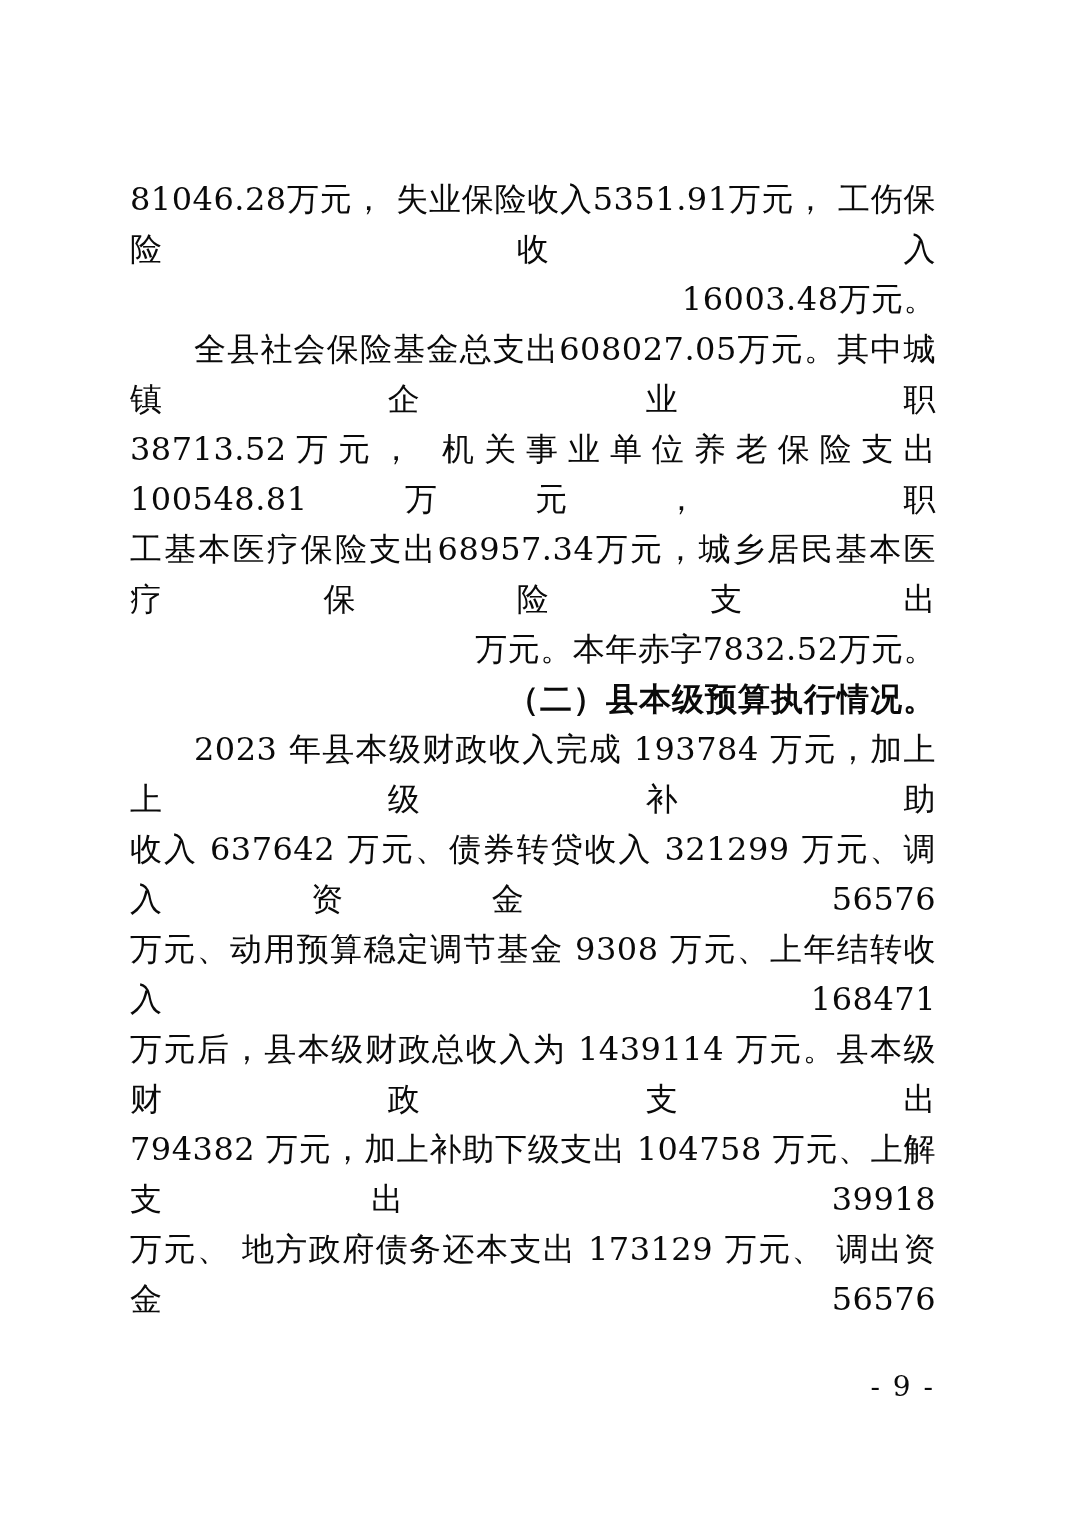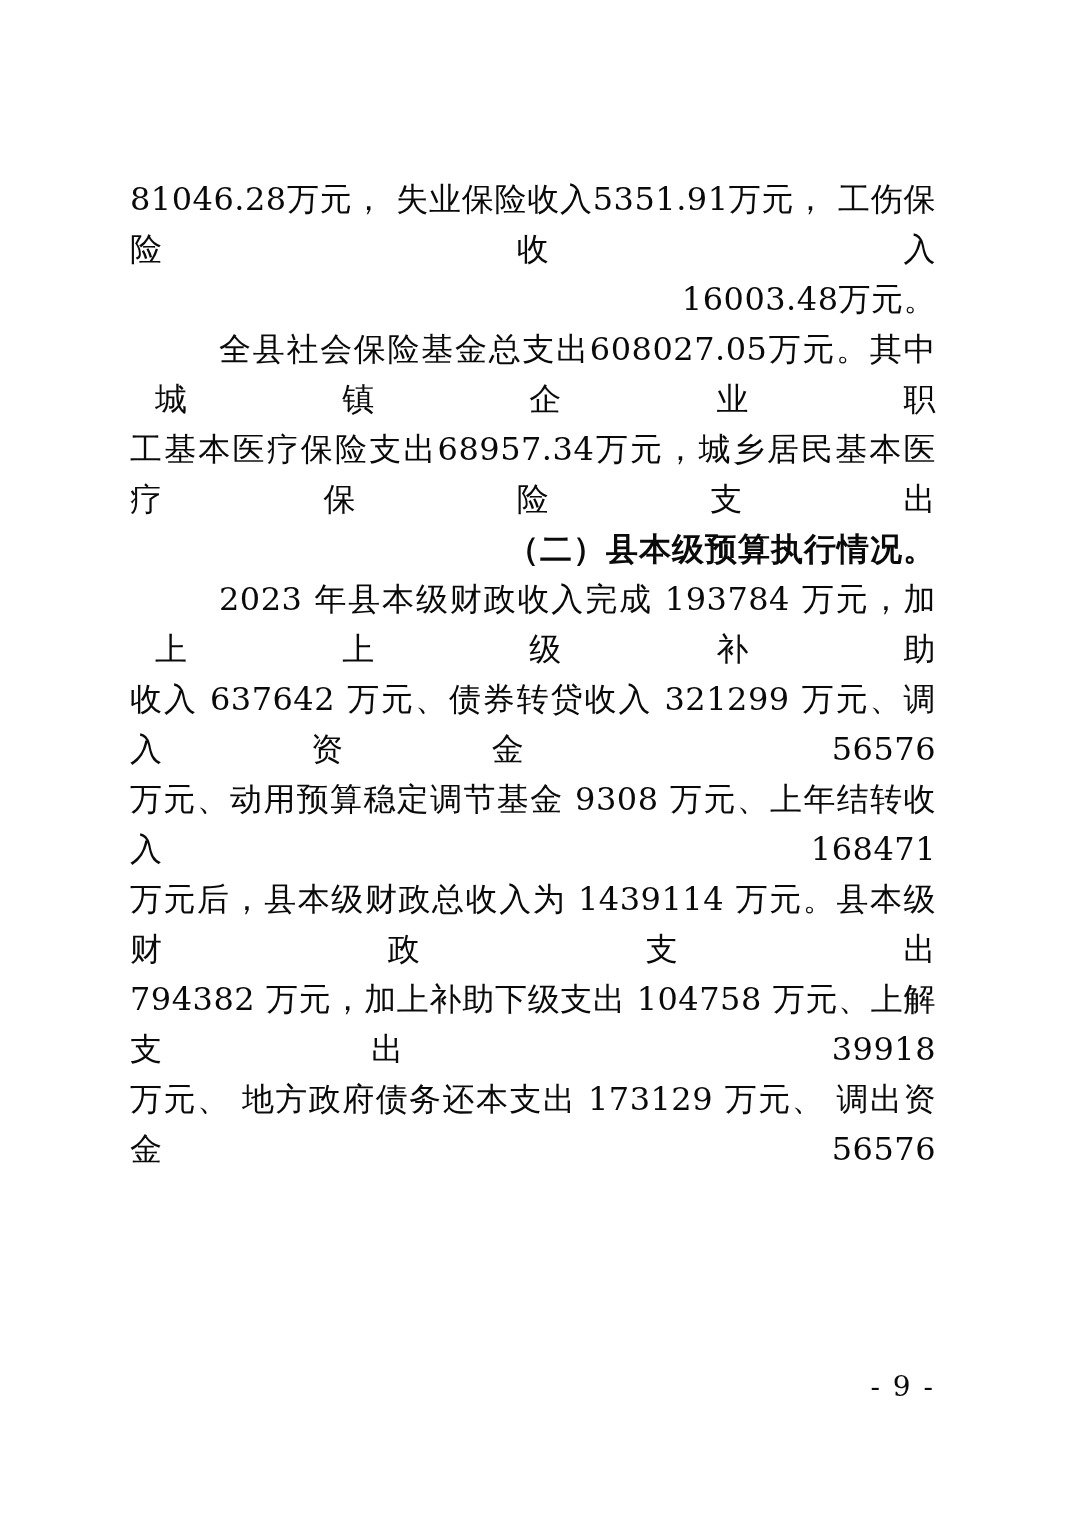--- a/index.html
+++ b/index.html
@@ -29,21 +29,20 @@
     letter-spacing: 0.5px;
     text-align: right;
   }
   .line.justify {
     text-align: justify;
     text-align-last: justify;
     text-justify: inter-character;
   }
   .line.indent {
     text-indent: 64px;
-    margin-left: 25px;
   }
   .line.heading {
     letter-spacing: 1px;
     font-weight: bold;
   }
   .page-number {
     position: absolute;
     right: 134px;
     top: 1370px;
     font-size: 28px;
@@ -53,21 +52,23 @@
   }
 </style>
 </head>
 <body>
 
 <div class="page">
   <div class="content">
       <div class="line justify">81046.28万元， 失业保险收入5351.91万元， 工伤保险收入</div>
       <div class="line">16003.48万元。</div>
       <div class="line indent justify">全县社会保险基金总支出608027.05万元。其中城镇企业职</div>
+      <div class="line justify">38713.52万元， 机关事业单位养老保险支出100548.81万元， 职</div>
       <div class="line justify">工基本医疗保险支出68957.34万元，城乡居民基本医疗保险支出</div>
+      <div class="line">万元。本年赤字7832.52万元。</div>
       <div class="line indent heading">（二）县本级预算执行情况。</div>
       <div class="line indent justify">2023 年县本级财政收入完成 193784 万元，加上上级补助</div>
       <div class="line justify">收入 637642 万元、债券转贷收入 321299 万元、调入资金 56576</div>
       <div class="line justify">万元、动用预算稳定调节基金 9308 万元、上年结转收入 168471</div>
       <div class="line justify">万元后，县本级财政总收入为 1439114 万元。县本级财政支出</div>
       <div class="line justify">794382 万元，加上补助下级支出 104758 万元、上解支出 39918</div>
       <div class="line justify">万元、 地方政府债务还本支出 173129 万元、 调出资金 56576</div>
     </div>
   <div class="page-number">- 9 -</div>
 </div>

